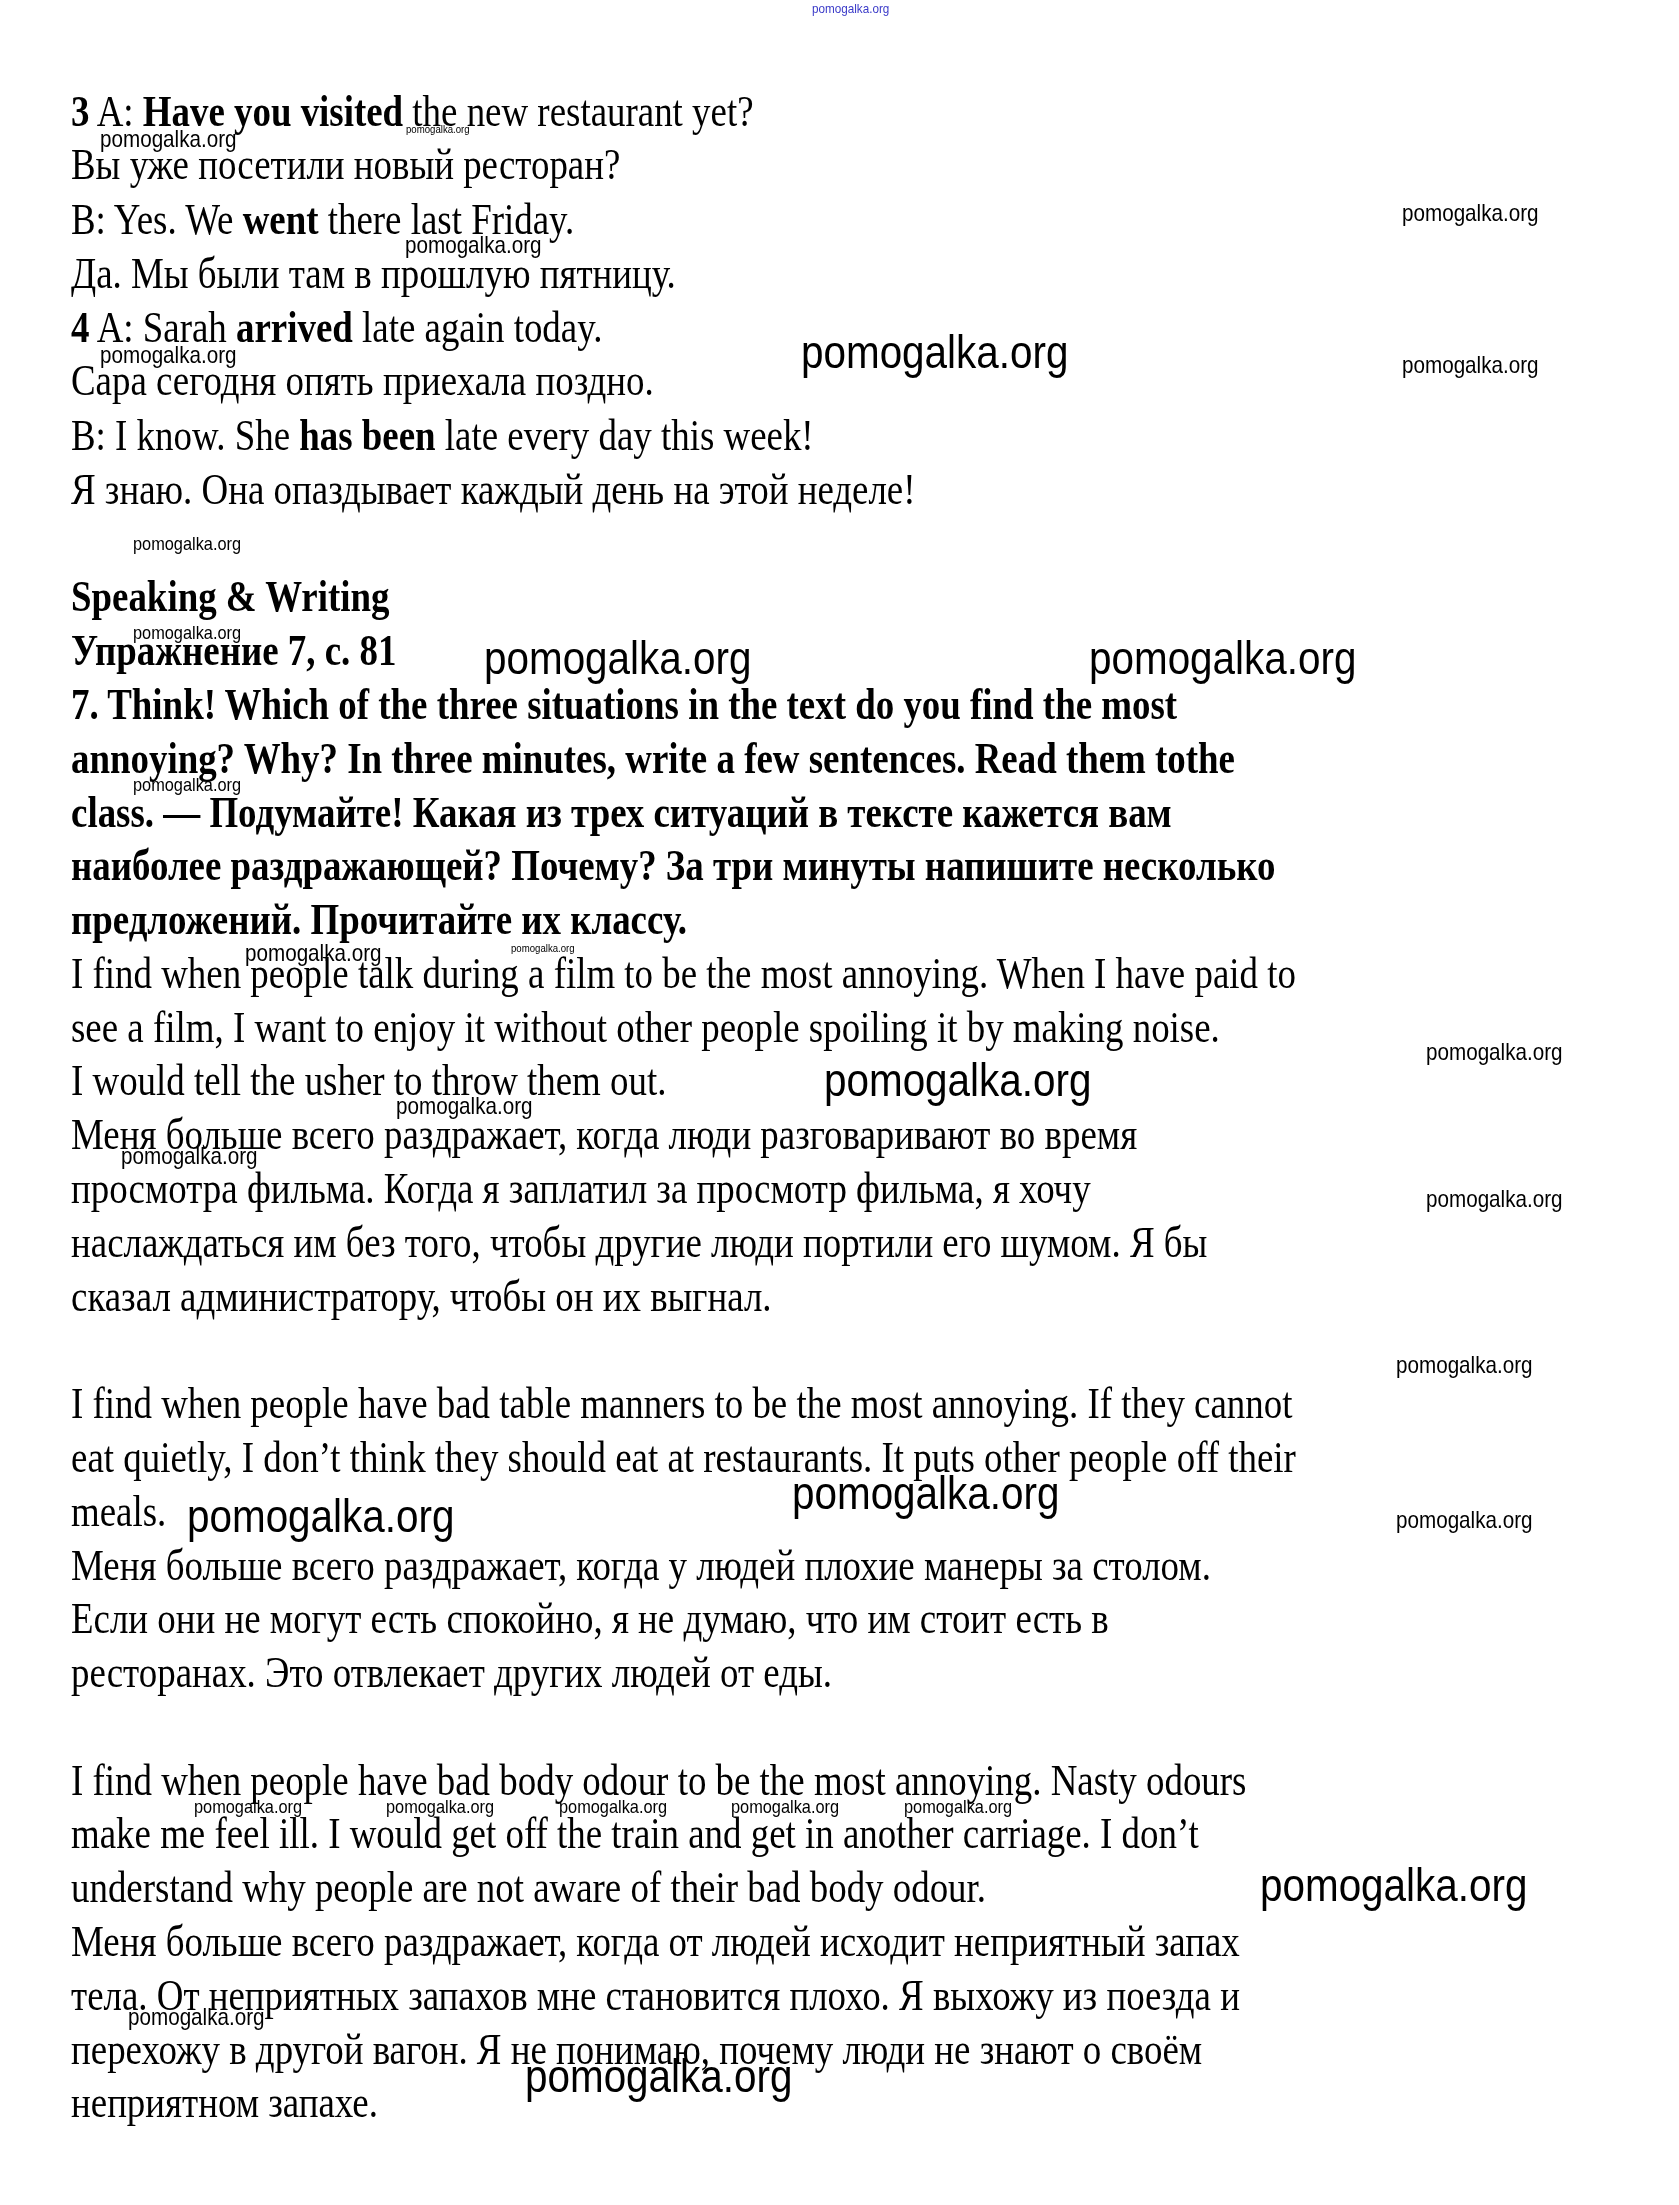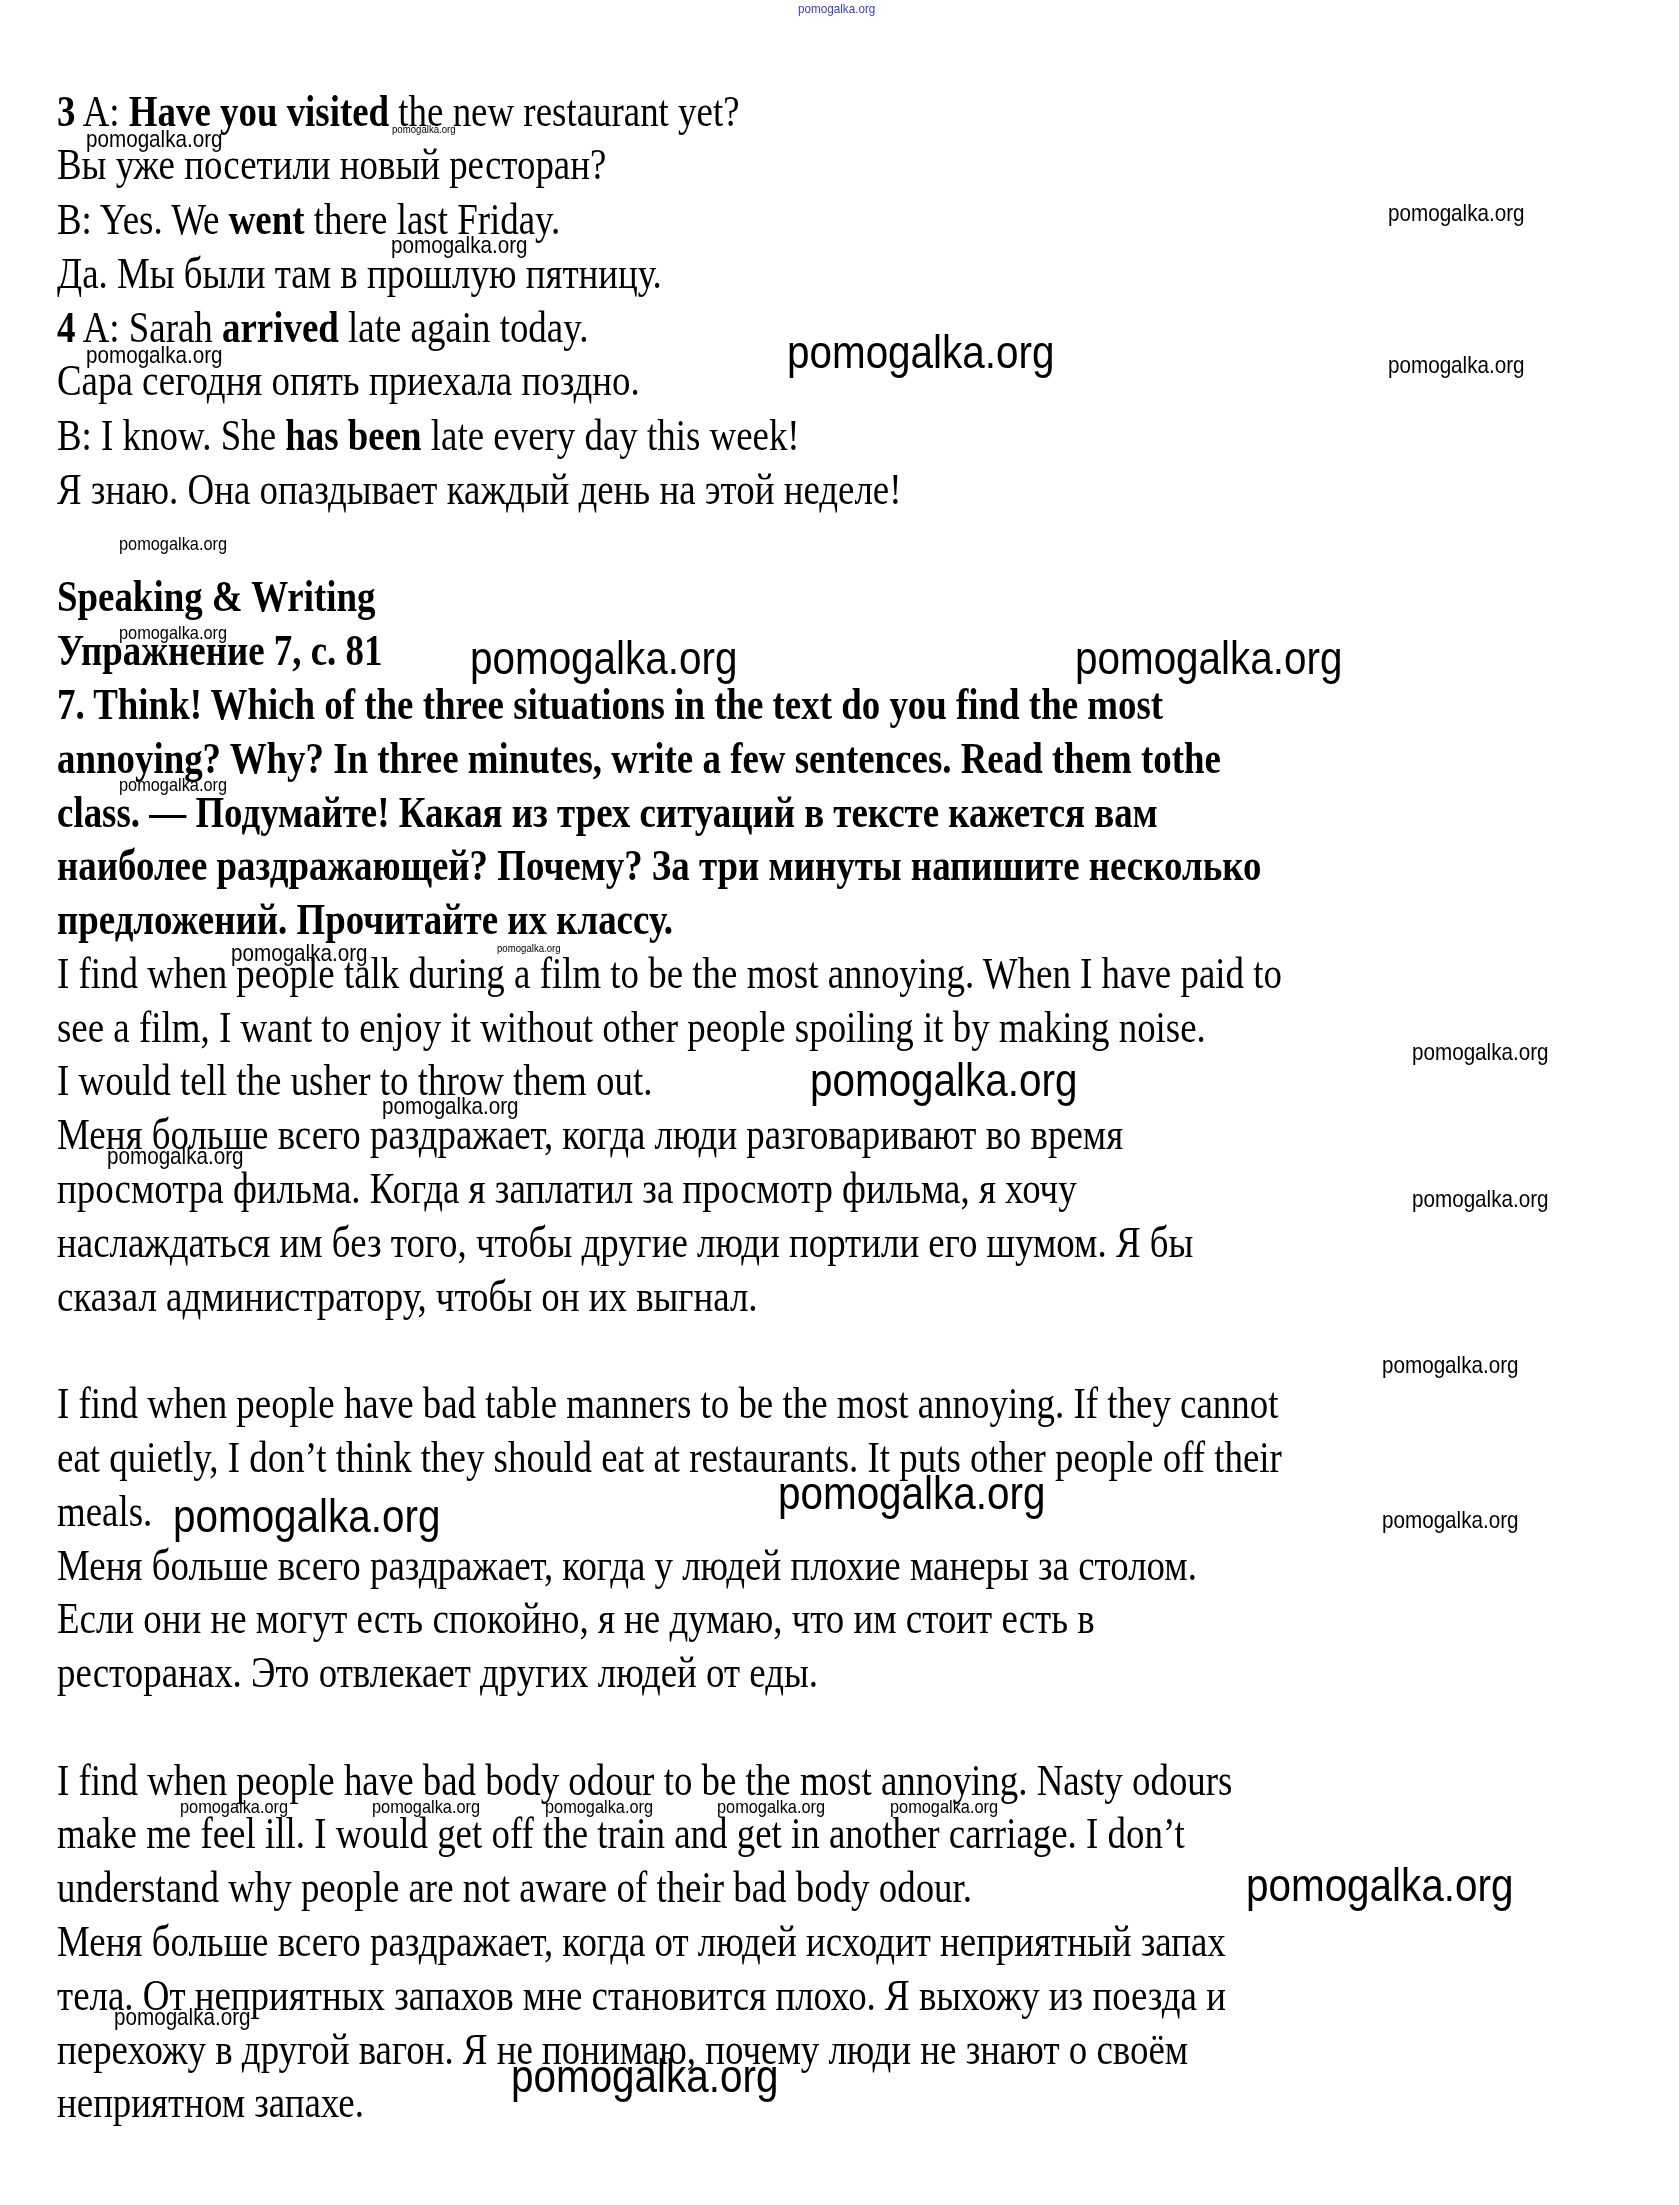--- a/index.html
+++ b/index.html
@@ -1,17 +1,17 @@
 <!DOCTYPE html>
 <html style="font-size:13px"><head>
 <meta charset="utf-8">
 <style>
   html, body { margin: 0; padding: 0; background: #ffffff; }
   body { width: 1679px; height: 2205px; position: relative; overflow: hidden; }
-  .page { position: absolute; left: 3px; top: 0; width: 1371px; height: 2205px; }
+  .page { position: absolute; left: 17px; top: 0; width: 1371px; height: 2205px; }
   .line {
     position: absolute; left: 54px;
     font-family: "Liberation Serif", "DejaVu Serif", serif;
     font-size: 45px; line-height: 48px; color: #000;
     white-space: nowrap;
     transform-origin: 0 0;
     transform: scaleX(0.82);
   }
   .line b { font-weight: bold; }
   .bold { font-weight: bold; }

